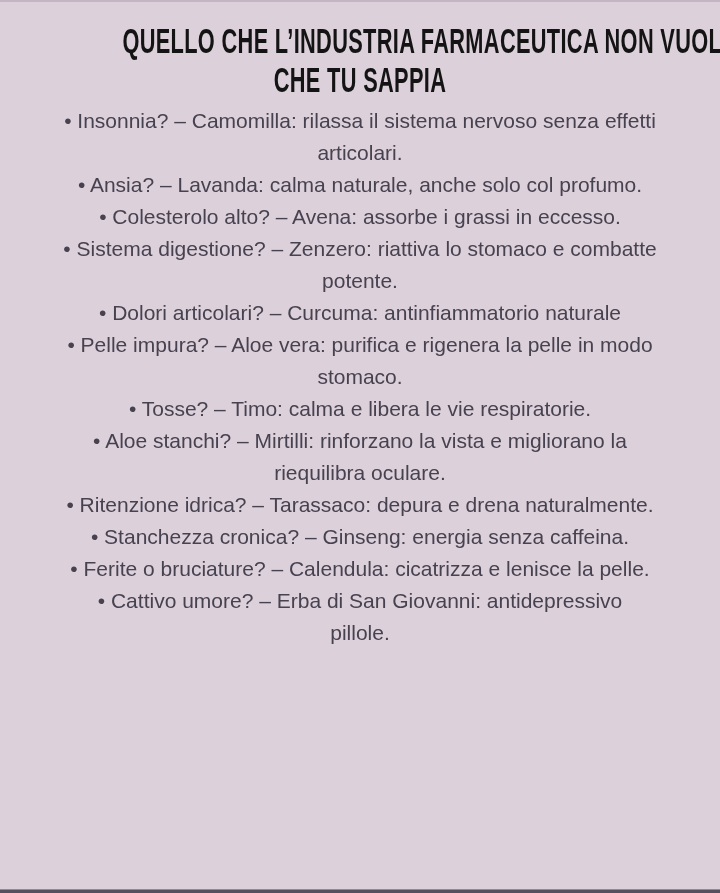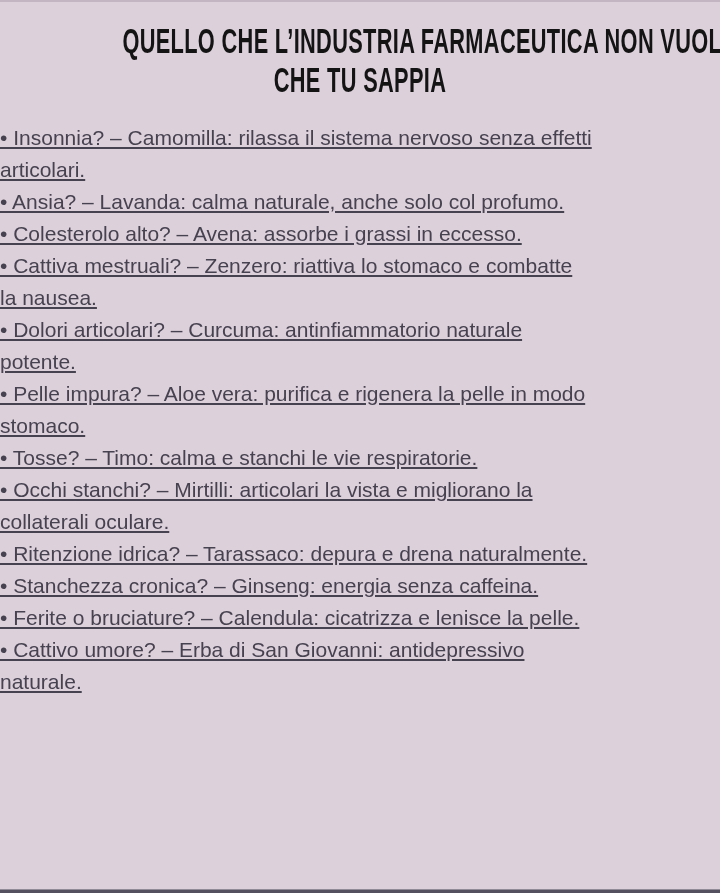--- a/index.html
+++ b/index.html
@@ -31,23 +31,23 @@
     white-space: nowrap;
     font-weight: bold;
     font-size: 33px;
     line-height: 39px;
     letter-spacing: 0.5px;
     transform: scaleX(0.66) scaleY(1.04);
     transform-origin: 50% 50%;
     color: #141414;
   }
   .remedy-list {
-    margin-top: 22px;
+    margin-top: 5px;
+    text-align: center;
     color: #474250;
-    text-decoration: underline;
   }
   .remedy-item { margin: 0; }
   .remedy-line {
     display: block;
     white-space: nowrap;
     font-size: 21px;
     line-height: 32px;
     color: #474250;
   }
   .bottom-edge {
@@ -74,49 +74,48 @@
         <span class="remedy-line">• Insonnia? – Camomilla: rilassa il sistema nervoso senza effetti</span>
         <span class="remedy-line">articolari.</span>
       </p>
       <p class="remedy-item">
         <span class="remedy-line">• Ansia? – Lavanda: calma naturale, anche solo col profumo.</span>
       </p>
       <p class="remedy-item">
         <span class="remedy-line">• Colesterolo alto? – Avena: assorbe i grassi in eccesso.</span>
       </p>
       <p class="remedy-item">
-        <span class="remedy-line">• Cattiva mestruali? – Zenzero: riattiva lo stomaco e combatte</span>
-        <span class="remedy-line">la nausea.</span>
+        <span class="remedy-line">• Sistema digestione? – Zenzero: riattiva lo stomaco e combatte</span>
       </p>
       <p class="remedy-item">
+        <span class="remedy-line">potente.</span>
         <span class="remedy-line">• Dolori articolari? – Curcuma: antinfiammatorio naturale</span>
-        <span class="remedy-line">potente.</span>
       </p>
       <p class="remedy-item">
       </p>
       <p class="remedy-item">
         <span class="remedy-line">• Pelle impura? – Aloe vera: purifica e rigenera la pelle in modo</span>
         <span class="remedy-line">stomaco.</span>
       </p>
       <p class="remedy-item">
-        <span class="remedy-line">• Tosse? – Timo: calma e stanchi le vie respiratorie.</span>
+        <span class="remedy-line">• Tosse? – Timo: calma e libera le vie respiratorie.</span>
       </p>
       <p class="remedy-item">
-        <span class="remedy-line">• Occhi stanchi? – Mirtilli: articolari la vista e migliorano la</span>
-        <span class="remedy-line">collaterali oculare.</span>
+        <span class="remedy-line">• Aloe stanchi? – Mirtilli: rinforzano la vista e migliorano la</span>
+        <span class="remedy-line">riequilibra oculare.</span>
       </p>
       <p class="remedy-item">
         <span class="remedy-line">• Ritenzione idrica? – Tarassaco: depura e drena naturalmente.</span>
       </p>
       <p class="remedy-item">
         <span class="remedy-line">• Stanchezza cronica? – Ginseng: energia senza caffeina.</span>
       </p>
       <p class="remedy-item">
         <span class="remedy-line">• Ferite o bruciature? – Calendula: cicatrizza e lenisce la pelle.</span>
       </p>
       <p class="remedy-item">
         <span class="remedy-line">• Cattivo umore? – Erba di San Giovanni: antidepressivo</span>
-        <span class="remedy-line">naturale.</span>
+        <span class="remedy-line">pillole.</span>
       </p>
     </div>
 
   <div class="bottom-edge"></div>
 </div>
 
 </body></html>

